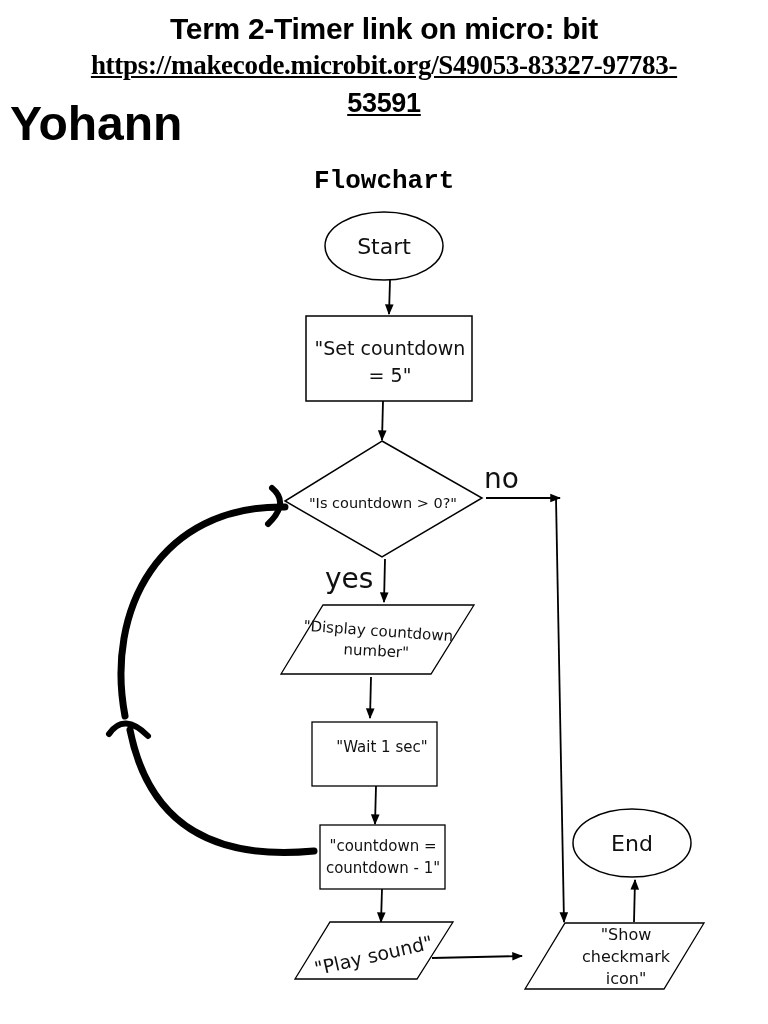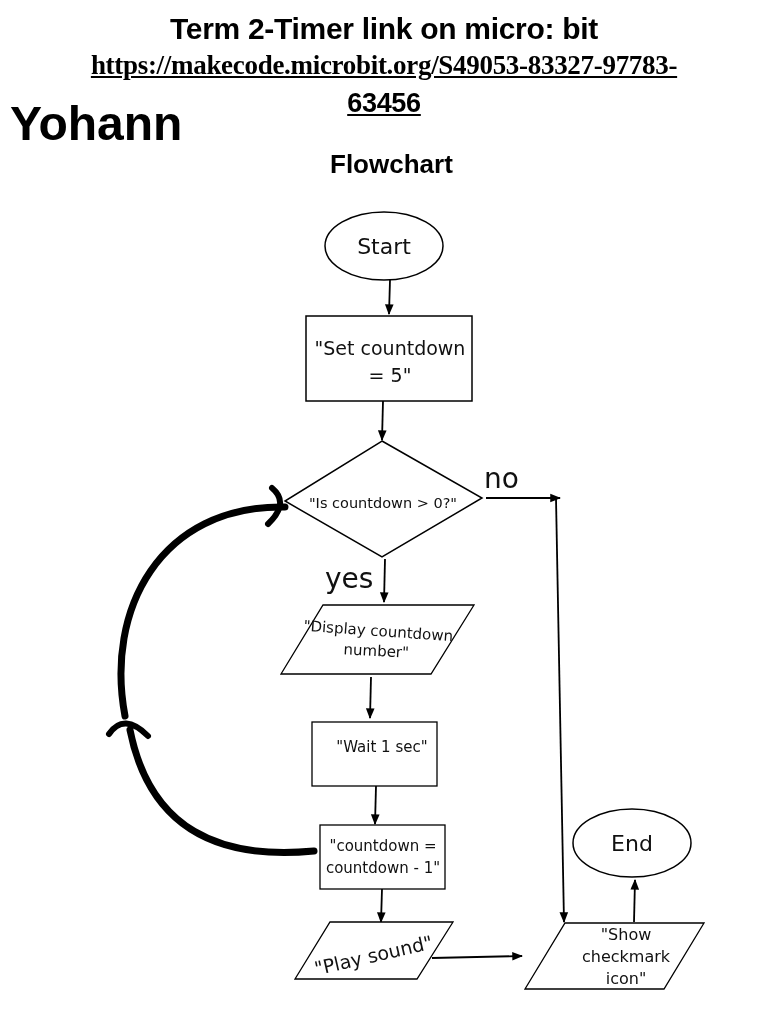--- a/index.html
+++ b/index.html
@@ -6,31 +6,31 @@
     body { width: 768px; height: 1024px; position: relative; overflow: hidden;
            font-family: "Liberation Sans", sans-serif; color: #000; }
     .header-line { position: absolute; left: 0; width: 768px; text-align: center;
                    font-family: "Liberation Sans", sans-serif; font-weight: bold;
                    letter-spacing: -0.3px; }
     #title { top: 12px; font-size: 30px; }
     #link1 { top: 50px; font-size: 27px; text-decoration: underline; font-family: Liberation Serif, serif; }
     #link2 { top: 88px; left: 0; font-size: 27px; text-decoration: underline; }
     #author { position: absolute; left: 10px; top: 96px; font-size: 48px; font-weight: bold;
               font-family: "Liberation Sans", sans-serif; }
-    #subtitle { position: absolute; left: 314px; top: 149px; font-size: 26px; font-weight: bold;
-                font-family: Liberation Sans, sans-serif; margin-left: 16px; }
+    #subtitle { position: absolute; left: 314px; top: 166px; font-size: 26px; font-weight: bold;
+                font-family: Liberation Mono, monospace; }
     svg { position: absolute; left: 0; top: 0; }
     .node-text { font-family: "DejaVu Sans", sans-serif; fill: #111; }
   </style>
 </head>
 <body>
 
 <div id="title" class="header-line">Term 2-Timer link on micro: bit</div>
 <div id="link1" class="header-line">https://makecode.microbit.org/S49053-83327-97783-</div>
-<div id="link2" class="header-line">63456</div>
+<div id="link2" class="header-line">53591</div>
 <div id="author">Yohann</div>
 <div id="subtitle">Flowchart</div>
 
 <svg width="768" height="1024" viewBox="0 0 768 1024">
   <defs>
     <marker id="arrow" viewBox="0 0 10 10" refX="9" refY="5" markerWidth="6" markerHeight="6" orient="auto-start-reverse">
       <path d="M0,1 L10,5 L0,9 z" fill="#000"></path>
     </marker>
   </defs>
 

